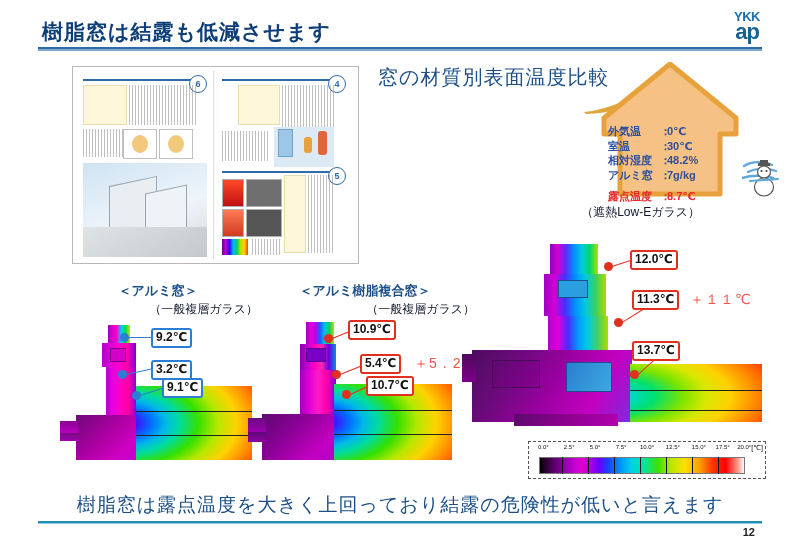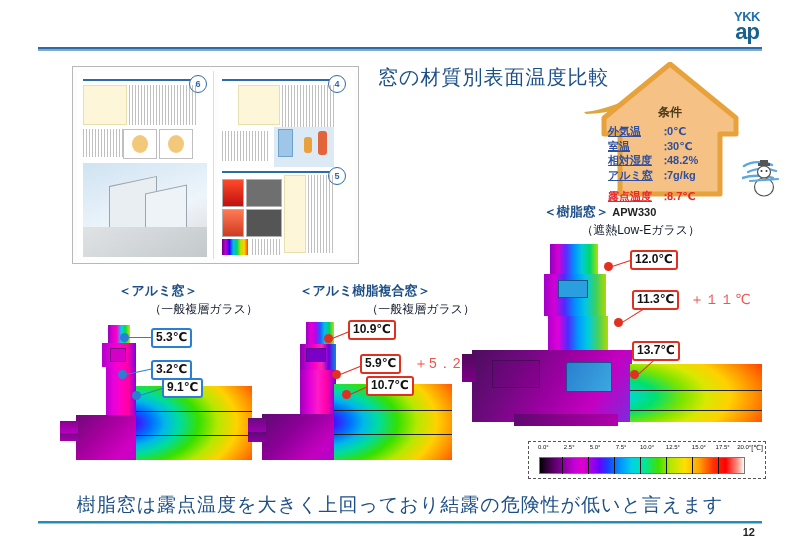--- a/index.html
+++ b/index.html
@@ -60,21 +60,21 @@
   .house svg{position:absolute;inset:0;}
   .cond-title{
     position:absolute;left:0;top:42px;width:140px;text-align:center;
     font-size:12px;color:#4a3a18;font-weight:bold;
   }
   .cond-list{
     position:absolute;left:8px;top:62px;width:126px;
     font-size:11px;line-height:14.5px;color:#2f4f9f;font-weight:bold;
   }
   .cond-row{display:flex;white-space:nowrap;}
-  .cond-lab{display:inline-block;width:52px;text-decoration:underline;}
+  .cond-lab{display:inline-block;width:52px;}
   .cond-sep{display:inline-block;width:7px;}
   .cond-dew{margin-top:7px;color:#e8262b;}
   .cond-dew .cond-lab{width:52px;}
 
   .snow{position:absolute;left:747px;top:160px;width:34px;height:40px;}
   .wind{position:absolute;left:742px;top:160px;width:44px;height:22px;}
 
   
   .spec{position:absolute;}
   .spec-h1{font-size:13px;color:#1c4f87;font-weight:bold;text-align:center;white-space:nowrap;}
@@ -128,20 +128,21 @@
   }
   .footer-rule{position:absolute;left:38px;top:521px;width:724px;height:3px;
     background:linear-gradient(to bottom,#1f8fb5 0%,#1f8fb5 55%,#8fc9da 55%,#8fc9da 100%);}
   .pageno{position:absolute;right:45px;top:526px;font-size:11px;color:#222;font-weight:bold;}
 </style>
 </head>
 <body>
 
 <div class="slide">
 
+  <div class="hdr-title">樹脂窓は結露も低減させます</div>
   <div class="hdr-rule"></div>
   <div class="logo">
     <div class="ykk">YKK</div>
     <div class="ap">ap</div>
   </div>
 
   <div class="brochure">
 
     <div class="br-page br-left">
       <div class="br-bar" style="left:6px;top:8px;width:112px;"></div>
@@ -194,21 +195,20 @@
   <div class="title-swoosh">
     <svg width="70" height="28" viewBox="0 0 70 28">
       <path d="M0 26 C 22 24, 46 14, 68 0 L 68 10 C 48 22, 26 27, 2 28 Z" fill="#e0a63e"></path>
     </svg>
   </div>
 
   <div class="house">
     <svg width="140" height="138" viewBox="0 0 140 138">
       <path d="M70 2 L136 56 L136 72 L120 72 L120 132 L20 132 L20 72 L4 72 L4 56 Z" fill="#f6c184" stroke="#e8a23c" stroke-width="5" stroke-linejoin="round"></path>
     </svg>
-    <div class="cond-title">条件</div>
     <div class="cond-list">
       <div class="cond-row">
         <span class="cond-lab">外気温</span>
         <span class="cond-sep">：</span>
         <span>0℃</span>
       </div>
       <div class="cond-row">
         <span class="cond-lab">室温</span>
         <span class="cond-sep">：</span>
         <span>30℃</span>
@@ -275,21 +275,21 @@
          background:
            radial-gradient(150% 130% at -12% 50%,
              #7a00e0 0%, #3a1aff 9%, #0070ff 17%, #00b9e8 25%,
              #00dca0 33%, #35e000 44%, #b6e800 55%, #ffd200 66%,
              #ff8a00 77%, #ff3a00 88%, #ff0d00 100%);"></div>
     <div style="position:absolute;left:84px;top:86px;width:116px;height:1px;background:#222;"></div>
     <div style="position:absolute;left:84px;top:110px;width:116px;height:1px;background:#222;"></div>
 
     <div class="dot blue" style="left:68px;top:8px;"></div>
     <div class="lead blue" style="left:76px;top:12px;width:24px;"></div>
-    <div class="tbox blue" style="left:99px;top:3px;">5.3℃</div>
+    <div class="tbox blue" style="left:99px;top:3px;">9.2℃</div>
     <div class="dot blue" style="left:66px;top:45px;"></div>
     <div class="lead blue" style="left:74px;top:49px;width:26px;transform:rotate(-12deg);"></div>
     <div class="tbox blue" style="left:99px;top:35px;">3.2℃</div>
     <div class="dot blue" style="left:80px;top:66px;"></div>
     <div class="lead blue" style="left:88px;top:70px;width:26px;transform:rotate(-18deg);"></div>
     <div class="tbox blue" style="left:110px;top:53px;">9.1℃</div>
   </div>
 
   <div class="spec" style="left:255px;top:282px;width:220px;">
     <div class="spec-h1">＜アルミ樹脂複合窓＞</div>
@@ -315,32 +315,28 @@
              #8800e0 0%, #3a1aff 9%, #0070ff 17%, #00b9e8 25%,
              #00dca0 33%, #35e000 44%, #b6e800 55%, #ffd200 66%,
              #ff8a00 77%, #ff3a00 88%, #ff0d00 100%);"></div>
     <div style="position:absolute;left:86px;top:88px;width:118px;height:1px;background:#222;"></div>
     <div style="position:absolute;left:86px;top:112px;width:118px;height:1px;background:#222;"></div>
     <div class="dot red" style="left:76px;top:12px;"></div>
     <div class="lead red" style="left:84px;top:16px;width:20px;transform:rotate(-22deg);"></div>
     <div class="tbox red" style="left:100px;top:-2px;">10.9℃</div>
     <div class="dot red" style="left:84px;top:48px;"></div>
     <div class="lead red" style="left:92px;top:52px;width:24px;transform:rotate(-22deg);"></div>
-    <div class="tbox red" style="left:112px;top:32px;">5.9℃</div>
+    <div class="tbox red" style="left:112px;top:32px;">5.4℃</div>
     <div class="delta" style="left:166px;top:33px;">＋5．2℃</div>
     <div class="dot red" style="left:94px;top:68px;"></div>
     <div class="lead red" style="left:102px;top:72px;width:20px;transform:rotate(-24deg);"></div>
     <div class="tbox red" style="left:118px;top:54px;text-align:center;">10.7℃</div>
   </div>
 
   <div class="spec" style="left:500px;top:203px;width:200px;">
-    <div class="spec-h1">
-      <span>＜樹脂窓＞</span>
-      <span class="model">APW330</span>
-    </div>
     <div class="spec-h2">（遮熱Low-Eガラス）</div>
   </div>
   <div class="thermo" style="left:462px;top:244px;width:300px;height:200px;">
 
     <div class="frame-col" style="left:88px;top:0;width:48px;height:30px;
          background:linear-gradient(to right,#9000c0,#d400d0,#5a2cff,#0090ff,#00ccd8,#00d868,#b0e000);"></div>
     <div class="frame-col" style="left:82px;top:30px;width:62px;height:42px;
          background:linear-gradient(to right,#a000c8,#d400d4,#4a2cff,#0090ff,#00c8e0,#3ad060,#b0d800);"></div>
     <div style="position:absolute;left:96px;top:36px;width:28px;height:16px;border:1.2px solid #1b4e8a;background:#2a9fe0;"></div>
     <div class="frame-col" style="left:86px;top:72px;width:60px;height:42px;

